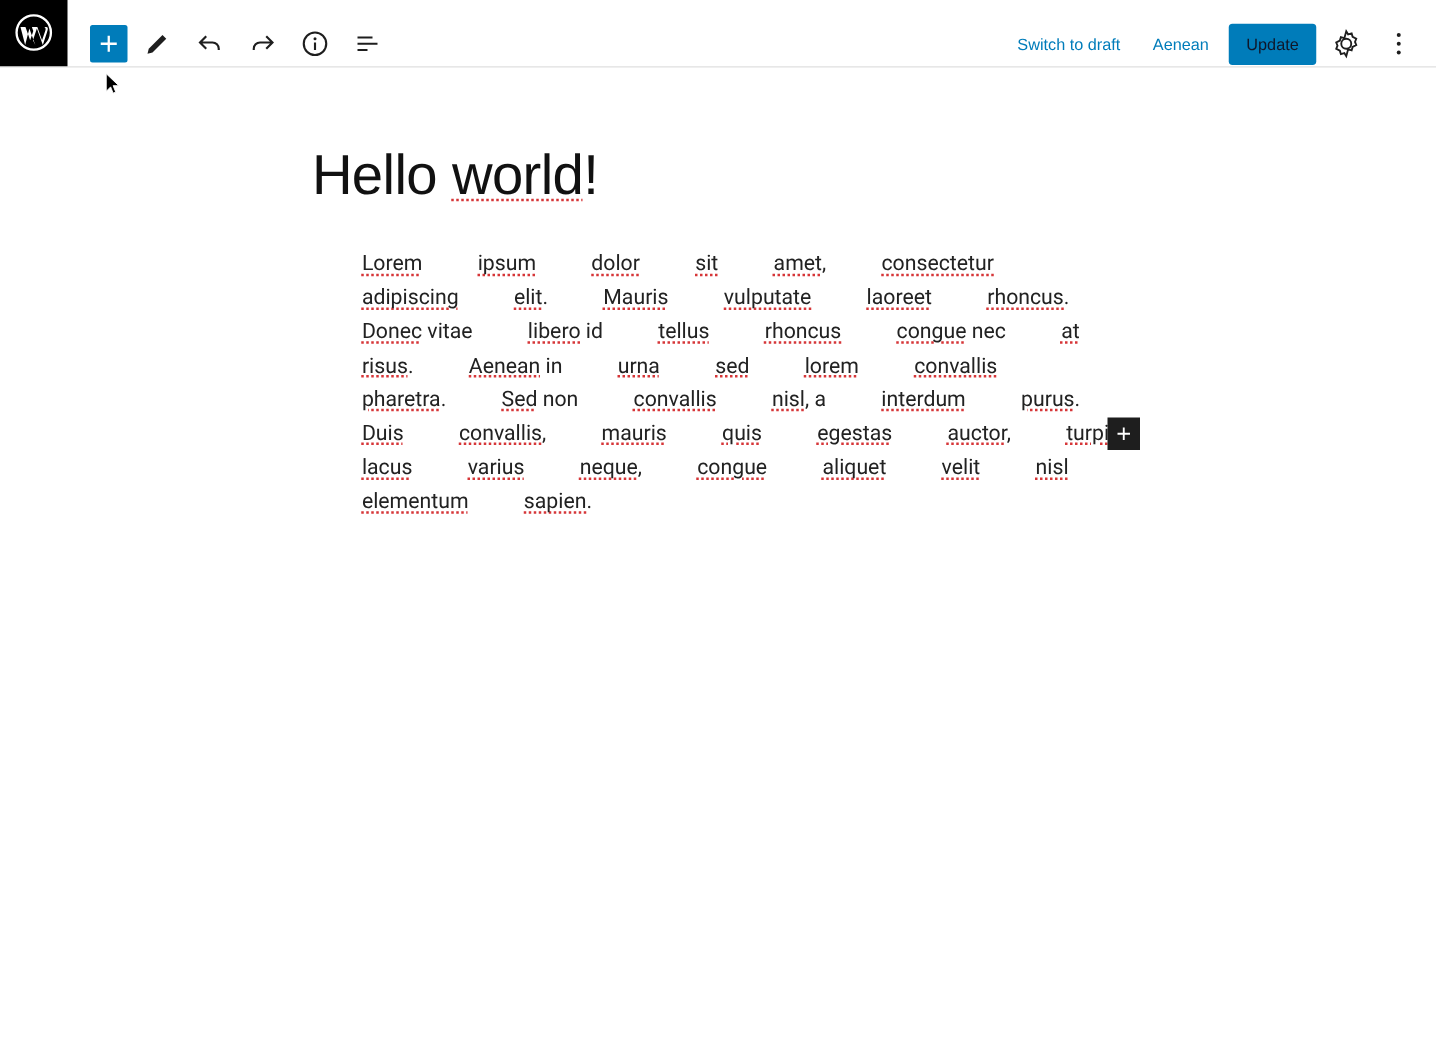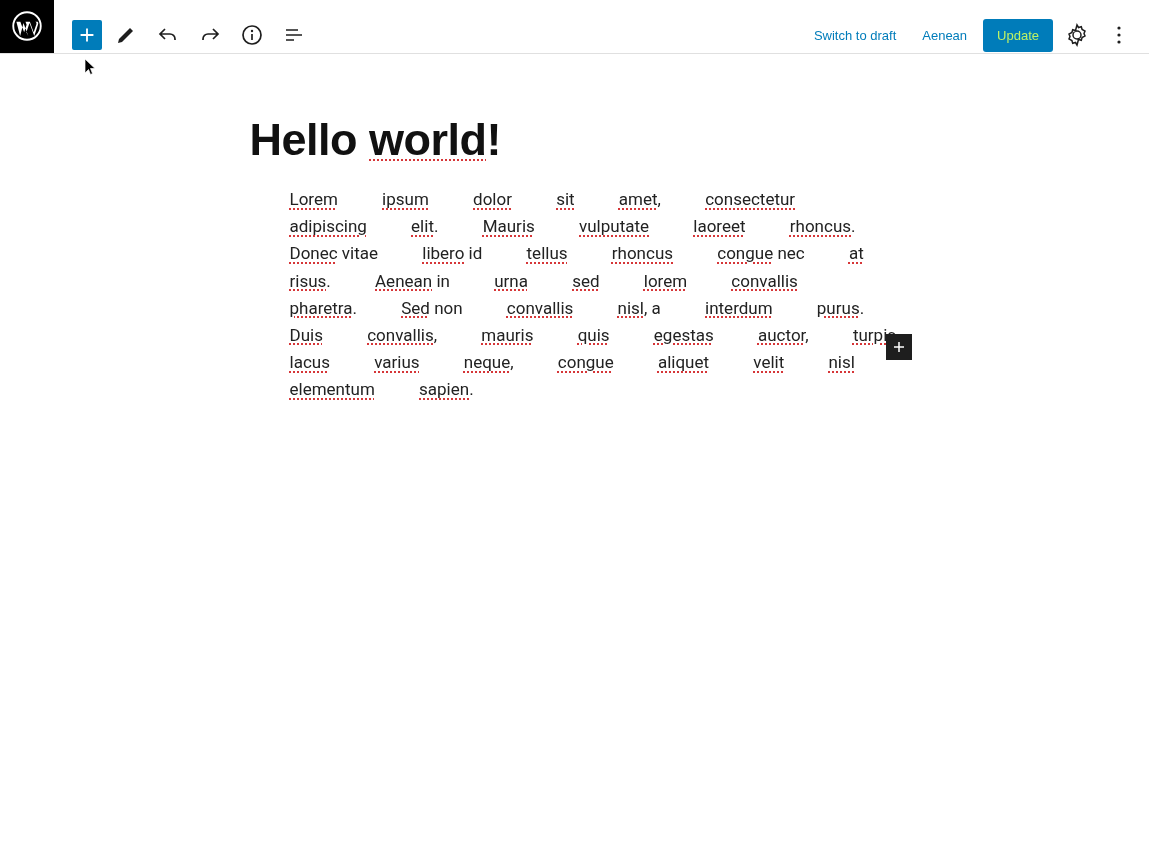--- a/index.html
+++ b/index.html
@@ -7,23 +7,23 @@
 .topbar { display: flex; align-items: flex-end; height: 54px; border-bottom: 1px solid #e0e0e0; background: #fff; }
 .wp-logo { width: 54px; height: 54px; background: #000; display: flex; align-items: center; justify-content: center; flex-shrink: 0; }
 .wp-logo svg { width: 30px; height: 30px; }
 .toolbar-left { display: flex; align-items: center; gap: 6px; padding-left: 18px; }
 .icon-btn { width: 36px; height: 36px; display: flex; align-items: center; justify-content: center; border-radius: 3px; cursor: pointer; border: none; background: transparent; }
 .icon-btn.primary { background: #007cba; color: #fff; width: 30px; height: 30px; border-radius: 2px; }
 .icon-btn svg { width: 24px; height: 24px; }
 .icon-btn.primary svg { width: 22px; height: 22px; }
 .toolbar-right { margin-left: auto; display: flex; align-items: center; gap: 6px; padding-right: 12px; }
 .link-btn { background: none; border: none; color: #007cba; font-size: 13px; padding: 6px 10px; cursor: pointer; }
-.update-btn { background: #007cba; color: #bef264; border: none; font-size: 13px; padding: 9px 14px; border-radius: 3px; cursor: pointer; }
+.update-btn { background: #007cba; color: #0f172a; border: none; font-size: 13px; padding: 9px 14px; border-radius: 3px; cursor: pointer; }
 .content { max-width: 650px; margin: 60px auto 0 auto; position: relative; }
-.post-title { font-size: 45px; font-weight: 700; letter-spacing: -0.5px; color: #111; margin-bottom: 20px; font-family: -apple-system, sans-serif; }
+.post-title { font-size: 45px; font-weight: 400; letter-spacing: -0.5px; color: #111; margin-bottom: 32px; font-family: -apple-system, sans-serif; }
 .post-title .spell { text-decoration-line: underline; text-decoration-style: dotted; text-decoration-color: #d63638; text-decoration-thickness: 2px; text-underline-offset: 4px; }
 .post-body { font-size: 17px; line-height: 1.6; color: #222; }
 .post-body .sp { text-decoration-line: underline; text-decoration-style: dotted; text-decoration-color: #d63638; text-decoration-thickness: 1.5px; text-underline-offset: 3px; padding-left: 40px; }
 .add-block-btn { position: absolute; right: -12px; top: 220px; width: 26px; height: 26px; background: #1e1e1e; color: #fff; display: flex; align-items: center; justify-content: center; cursor: pointer; border: none; }
 .add-block-btn svg { width: 20px; height: 20px; }
 .cursor-ptr { position: absolute; left: 84px; top: 58px; pointer-events: none; }
 </style>
 </head>
 <body>
 

